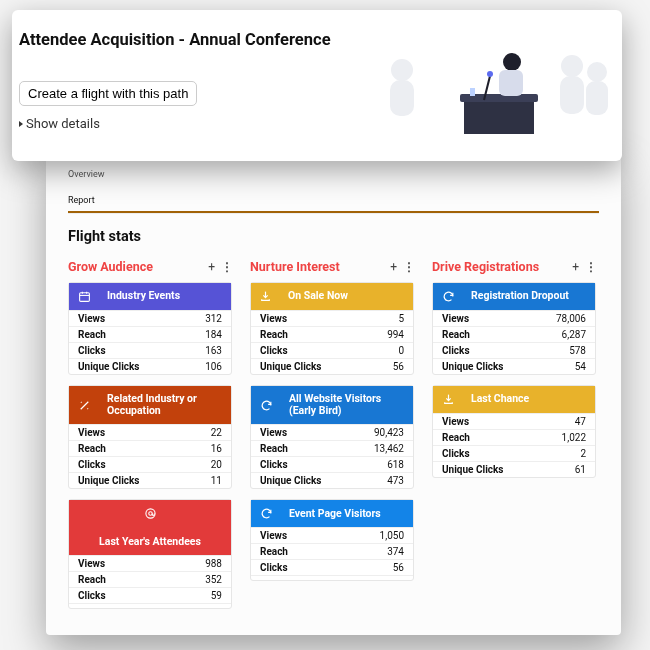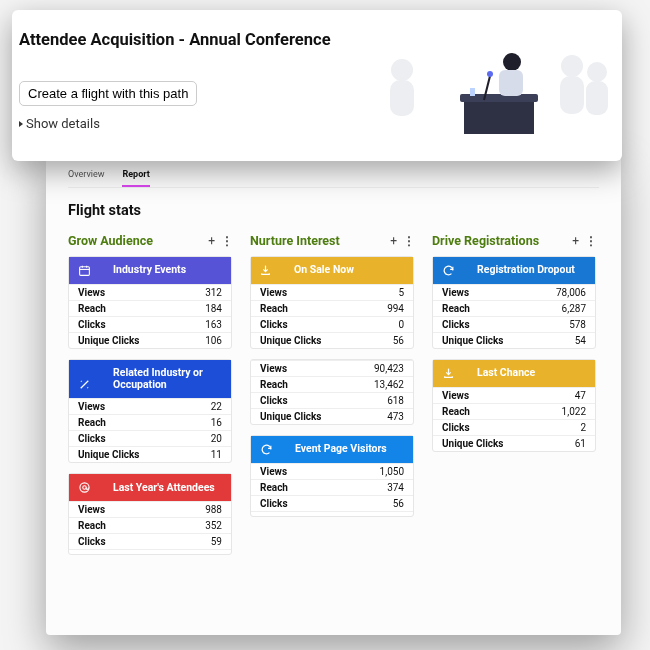--- a/index.html
+++ b/index.html
@@ -57,54 +57,54 @@
     top: 155px;
     left: 46px;
     width: 575px;
     height: 480px;
     background: #fcfcfc;
     border-radius: 4px;
     box-shadow: 0 15px 40px rgba(0,0,0,0.35);
     padding: 14px 22px 0;
     z-index: 10;
   }
-  .tabs { display: flex; gap: 18px; font-size: 9px; color: #555; border-bottom: 1px solid #eee; }
+  .tabs { display: flex; gap: 10px; font-size: 9px; color: #555; border-bottom: 1px solid #eee; flex-direction: column; }
   .tab { padding-bottom: 6px; cursor: pointer; }
-  .tab.active { font-weight: 700; color: #111; border-bottom: 2px solid #d946ef; }
+  .tab.active { font-weight: 400; color: #111; border-bottom: 2px solid #a16207; }
   .section-title { font-size: 14.5px; font-weight: 700; margin-top: 14px; color: #111; }
   .columns { display: flex; gap: 18px; margin-top: 14px; align-items: flex-start; }
   .col { width: 164px; }
   .col-head {
     display: flex;
     align-items: center;
     justify-content: space-between;
     padding-bottom: 4px;
     margin-bottom: 4px;
   }
-  .col-title { font-size: 12.5px; font-weight: 700; color: #4d7c0f; }
+  .col-title { font-size: 12.5px; font-weight: 700; color: #ef4444; }
   .col-actions { display: flex; gap: 6px; color: #444; font-size: 12px; }
   .block {
     border: 1px solid #e6e6e6;
     border-radius: 3px;
     margin-bottom: 10px;
     background: #fff;
   }
   .block-head {
     display: flex;
     align-items: center;
-    gap: 22px;
+    gap: 16px;
     color: #fff;
     font-size: 10.5px;
     font-weight: 700;
     padding: 7px 9px;
     line-height: 1.15;
   }
   .bh-purple { background: #5653d6; }
-  .bh-orange { background: #1d4ed8; align-items: flex-end; }
-  .bh-red    { background: #e23a3a; }
+  .bh-orange { background: #c2410c; }
+  .bh-red    { background: #e23a3a; flex-direction: column; }
   .bh-gold   { background: #e8b22b; padding-left: 8px; }
   .bh-blue   { background: #1877d3; }
   .bh-blue2  { background: #1384e8; }
   .bh-gold2  { background: #e8b22b; }
   .row {
     display: flex;
     justify-content: space-between;
     font-size: 10px;
     padding: 2px 9px;
     border-top: 1px solid #eee;
@@ -275,20 +275,28 @@
        <div class="row">
             <span class="k">Clicks</span>
             <span class="v">0</span>
           </div>
        <div class="row">
             <span class="k">Unique Clicks</span>
             <span class="v">56</span>
           </div>
         </div>
         <div class="block">
+          <div class="block-head bh-blue">
+         <span class="icon">
+              <svg>
+                <use href="#refresh-icon"></use>
+              </svg>
+            </span>
+         <span>All Website Visitors (Early Bird)</span>
+       </div>
        <div class="row">
             <span class="k">Views</span>
             <span class="v">90,423</span>
           </div>
        <div class="row">
             <span class="k">Reach</span>
             <span class="v">13,462</span>
           </div>
        <div class="row">
             <span class="k">Clicks</span>

